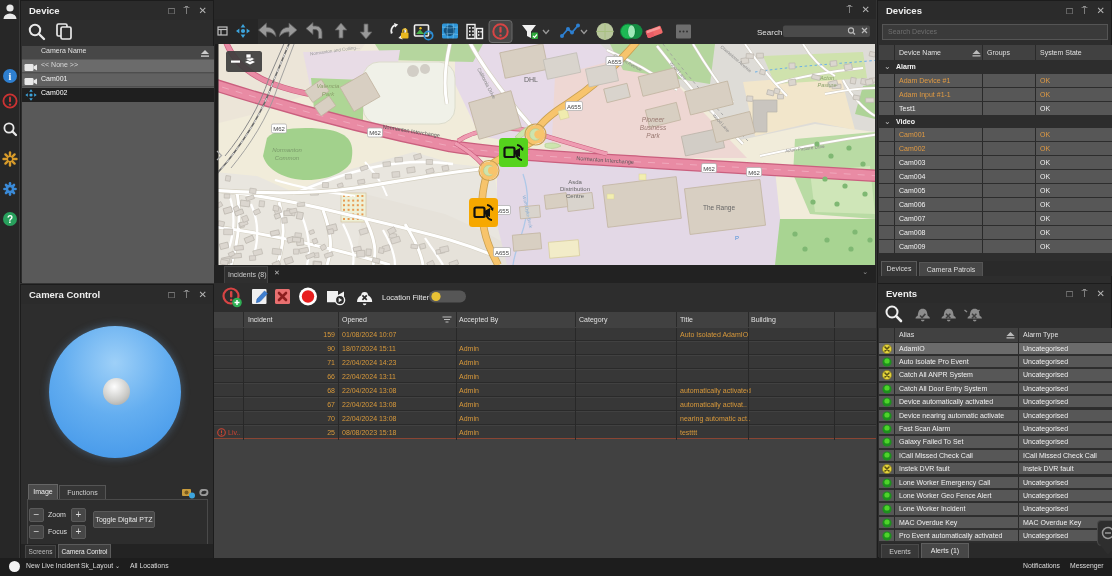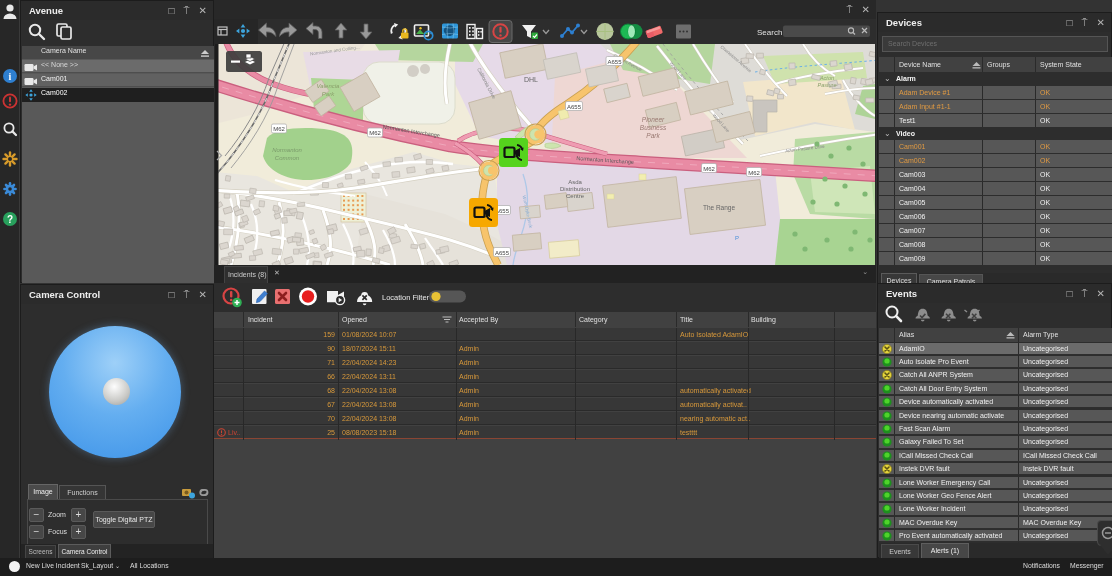--- a/index.html
+++ b/index.html
@@ -63,21 +63,21 @@
         <text x="655" y="206" font-size="4.5" fill="#888" transform="rotate(-50 655 206)" font-family="Liberation Sans">Castleford L</text>
         <g>
           <rect x="646" y="209" width="14" height="8" rx="1.5" fill="#fff" stroke="#aaa" stroke-width="0.7"></rect>
           <text x="653" y="215.5" font-size="5.5" fill="#444" text-anchor="middle" font-family="Liberation Sans">A6..</text>
         </g>
         <text x="243" y="106" font-size="5" fill="#555" font-family="Liberation Sans">31</text>
       </svg>
 </div>
 
 <div class="panel" id="cameras" style="left:20px;top:0;width:194px;height:283px;">
-  <div class="ptitle">Avenue</div>
+  <div class="ptitle">Device</div>
   <div class="pbtns"><span>□</span><span>⍑</span><span>✕</span></div>
   <div class="abs" id="cam-toolbar" style="left:0;top:19px;width:192px;height:25px;">
     <svg width="192" height="25" viewBox="0 0 192 25">
       <circle cx="14" cy="10" r="5.2" fill="none" stroke="#e8e8e8" stroke-width="2"></circle>
       <line x1="18" y1="14" x2="23" y2="19" stroke="#e8e8e8" stroke-width="2.4" stroke-linecap="round"></line>
       <rect x="36" y="4" width="10" height="12" rx="1.5" fill="none" stroke="#e8e8e8" stroke-width="1.7"></rect>
       <rect x="40" y="7" width="10" height="12" rx="1.5" fill="#2d2d2d" stroke="#e8e8e8" stroke-width="1.7"></rect>
     </svg>
   </div>
   <div class="abs" style="left:1px;top:45px;width:192px;height:237px;background:#595959;">
@@ -1059,21 +1059,21 @@
           <span class="ivs2" style="left:124px;"></span>
           <span class="ivs2" style="left:242px;"></span>
           <span class="ivs2" style="left:361px;"></span>
           <span class="ivs2" style="left:462px;"></span>
           <span class="ivs2" style="left:534px;"></span>
           <span class="ivs2" style="left:620px;"></span>
         </div>
   </div>
 </div>
 
-<div class="panel" id="devices" style="left:877px;top:12px;width:235px;height:296px;">
+<div class="panel" id="devices" style="left:877px;top:0;width:235px;height:296px;">
   <div class="ptitle">Devices</div>
   <div class="pbtns"><span>□</span><span>⍑</span><span>✕</span></div>
   <div class="abs" style="left:4px;top:23px;width:226px;height:16px;background:#3a3a3a;border:1px solid #555;color:#6e6e6e;font-size:7px;line-height:14px;padding-left:5px;">Search Devices</div>
   <div class="abs" id="devtbl" style="left:1px;top:44px;width:233px;height:216px;background:#2d2d2d;">
     <div class="abs" style="left:0;top:0;width:233px;height:15px;background:#414141;color:#e0e0e0;font-size:7px;line-height:15px;">
       <span style="position:absolute;left:20px;">Device Name</span>
       <svg width="9" height="8" style="position:absolute;left:93px;top:4px;">
             <path d="M0.5 5 L4.5 1 L8.5 5 Z" fill="#bbb"></path>
             <rect x="0.5" y="6.2" width="8" height="1.3" fill="#bbb"></rect>
           </svg>

